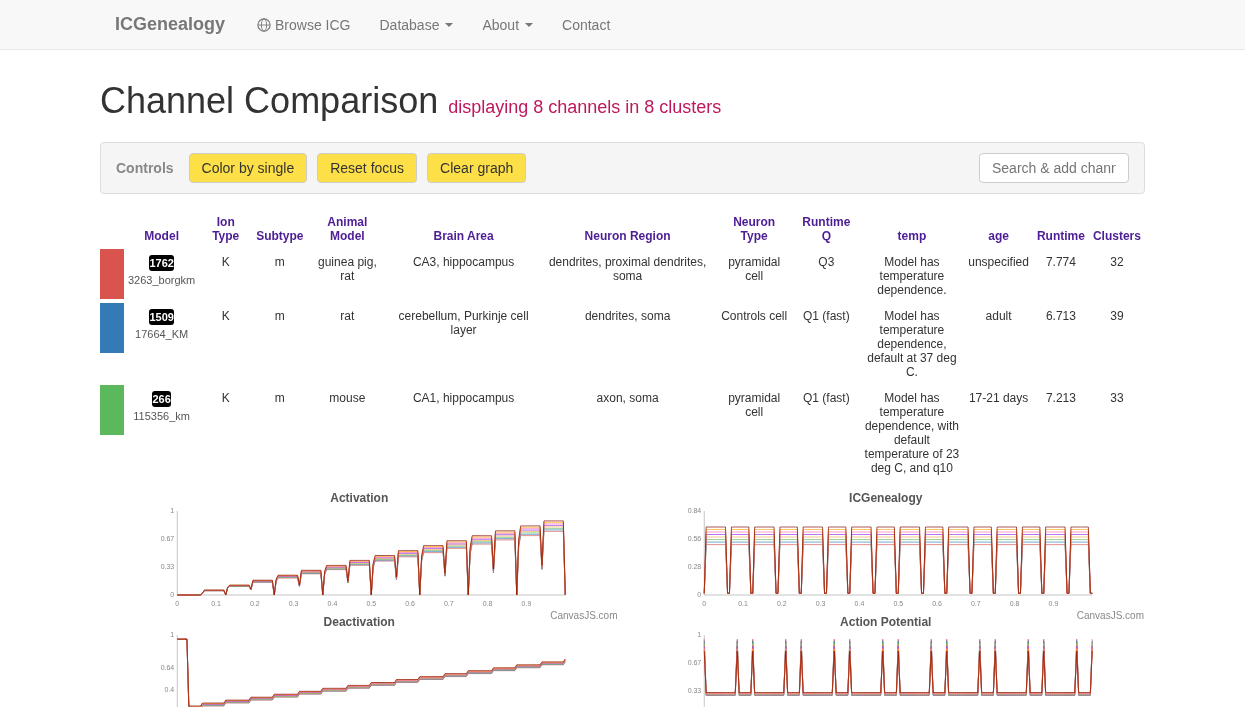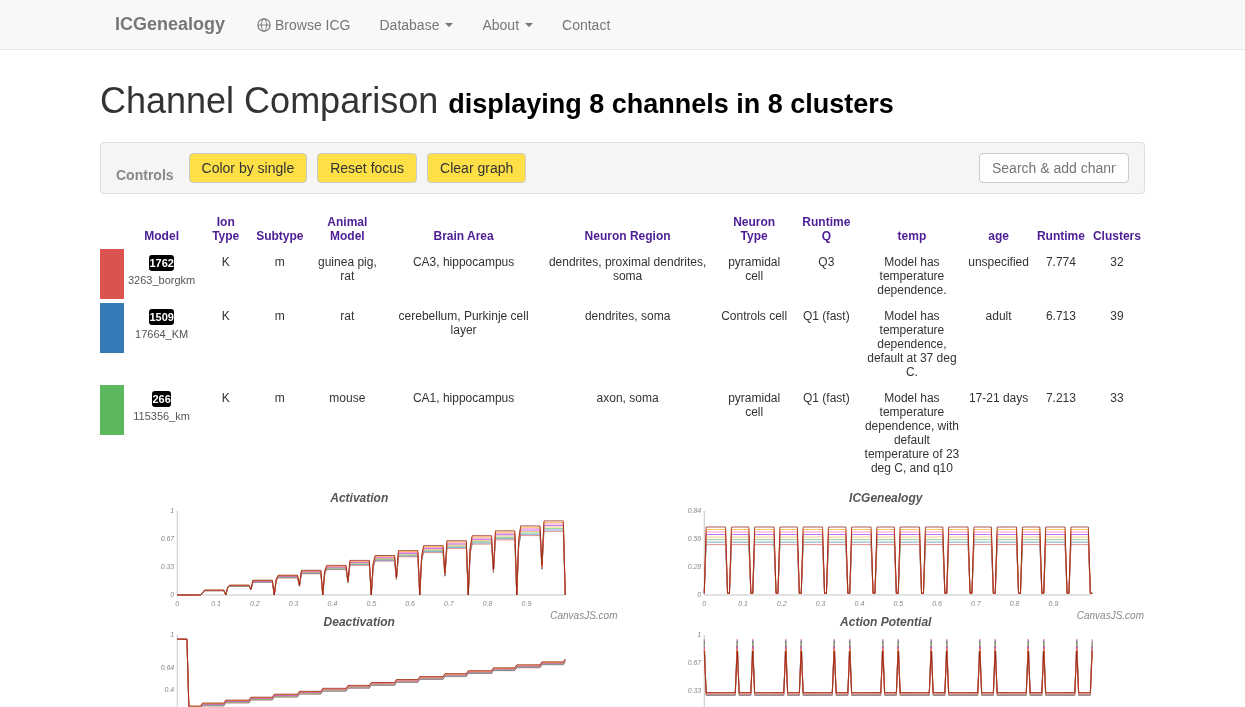--- a/index.html
+++ b/index.html
@@ -6,36 +6,36 @@
 body { font-family: "Helvetica Neue", Helvetica, Arial, sans-serif; font-size: 14px; color: #333; background: #fff; }
 .navbar { background: #f8f8f8; border-bottom: 1px solid #e7e7e7; height: 50px; display: flex; align-items: center; padding: 0 15px; }
 .navbar .container { width: 1045px; margin: 0 auto; display: flex; align-items: center; justify-content: space-between; }
 .navbar-left { display: flex; align-items: center; gap: 5px; }
 .navbar-brand { font-size: 18px; font-weight: bold; color: #777; text-decoration: none; padding: 15px; }
 .nav-link { color: #777; text-decoration: none; padding: 15px 12px; font-size: 14px; display: flex; align-items: center; gap: 4px; }
 .caret { display: inline-block; width: 0; height: 0; margin-left: 2px; vertical-align: middle; border-top: 4px dashed; border-right: 4px solid transparent; border-left: 4px solid transparent; }
 .navbar-right { display: flex; align-items: center; }
 .container-main { width: 1045px; margin: 0 auto; padding: 20px 0; }
 h1 { font-size: 36px; font-weight: 500; color: #333; margin: 10px 0 20px; }
-h1 small { font-size: 27px; font-weight: 700; color: #000000; }
-.panel { border: 1px solid #ddd; border-radius: 4px; background: #f5f5f5; padding: 10px 15px; display: flex; align-items: flex-end; gap: 10px; margin-bottom: 15px; }
+h1 small { font-size: 18px; font-weight: 400; color: #be185d; }
+.panel { border: 1px solid #ddd; border-radius: 4px; background: #f5f5f5; padding: 10px 15px; display: flex; align-items: center; gap: 10px; margin-bottom: 15px; }
 .panel-label { font-weight: bold; color: #888; margin-right: 5px; }
 .btn { background: #fde047; border: 1px solid #ccc; border-radius: 4px; padding: 6px 12px; font-size: 14px; color: #333; cursor: pointer; }
 .panel-right { margin-left: auto; }
 .form-control { border: 1px solid #ccc; border-radius: 4px; padding: 6px 12px; font-size: 14px; width: 150px; }
 .table-wrap { margin-bottom: 10px; }
 table { width: 100%; border-collapse: collapse; font-size: 12px; }
 th { text-align: center; font-weight: bold; padding: 6px 4px; vertical-align: bottom; color: #4c1d95; }
 td { text-align: center; padding: 6px 4px; vertical-align: top; color: #333; }
 .color-cell { width: 24px; padding: 0; }
 .color-bar { width: 24px; height: 100%; min-height: 50px; }
 .badge { display: inline-block; background: #000; color: #fff; border-radius: 3px; padding: 2px 0; font-size: 11px; font-weight: bold; margin-bottom: 2px; }
 .model-name { font-size: 11px; color: #555; }
 .charts { display: flex; flex-wrap: wrap; gap: 8px; }
-.chart-box { position: relative; border: none; font-style: italic; }
+.chart-box { position: relative; border: none; }
 .chart-box.half { width: calc(50% - 4px); }
 .chart-title { text-align: center; font-size: 12px; font-weight: bold; color: #555; margin-bottom: 2px; }
 .chart-svg { width: 100%; height: 100px; display: block; }
 .chart-credit { position: absolute; right: 1px; bottom: -14px; font-size: 10px; color: #888; }
 .globe-icon, .user-icon, .upload-icon { width: 14px; height: 14px; display: inline-block; }
 </style>
 </head>
 <body>
 
 <div class="navbar">

